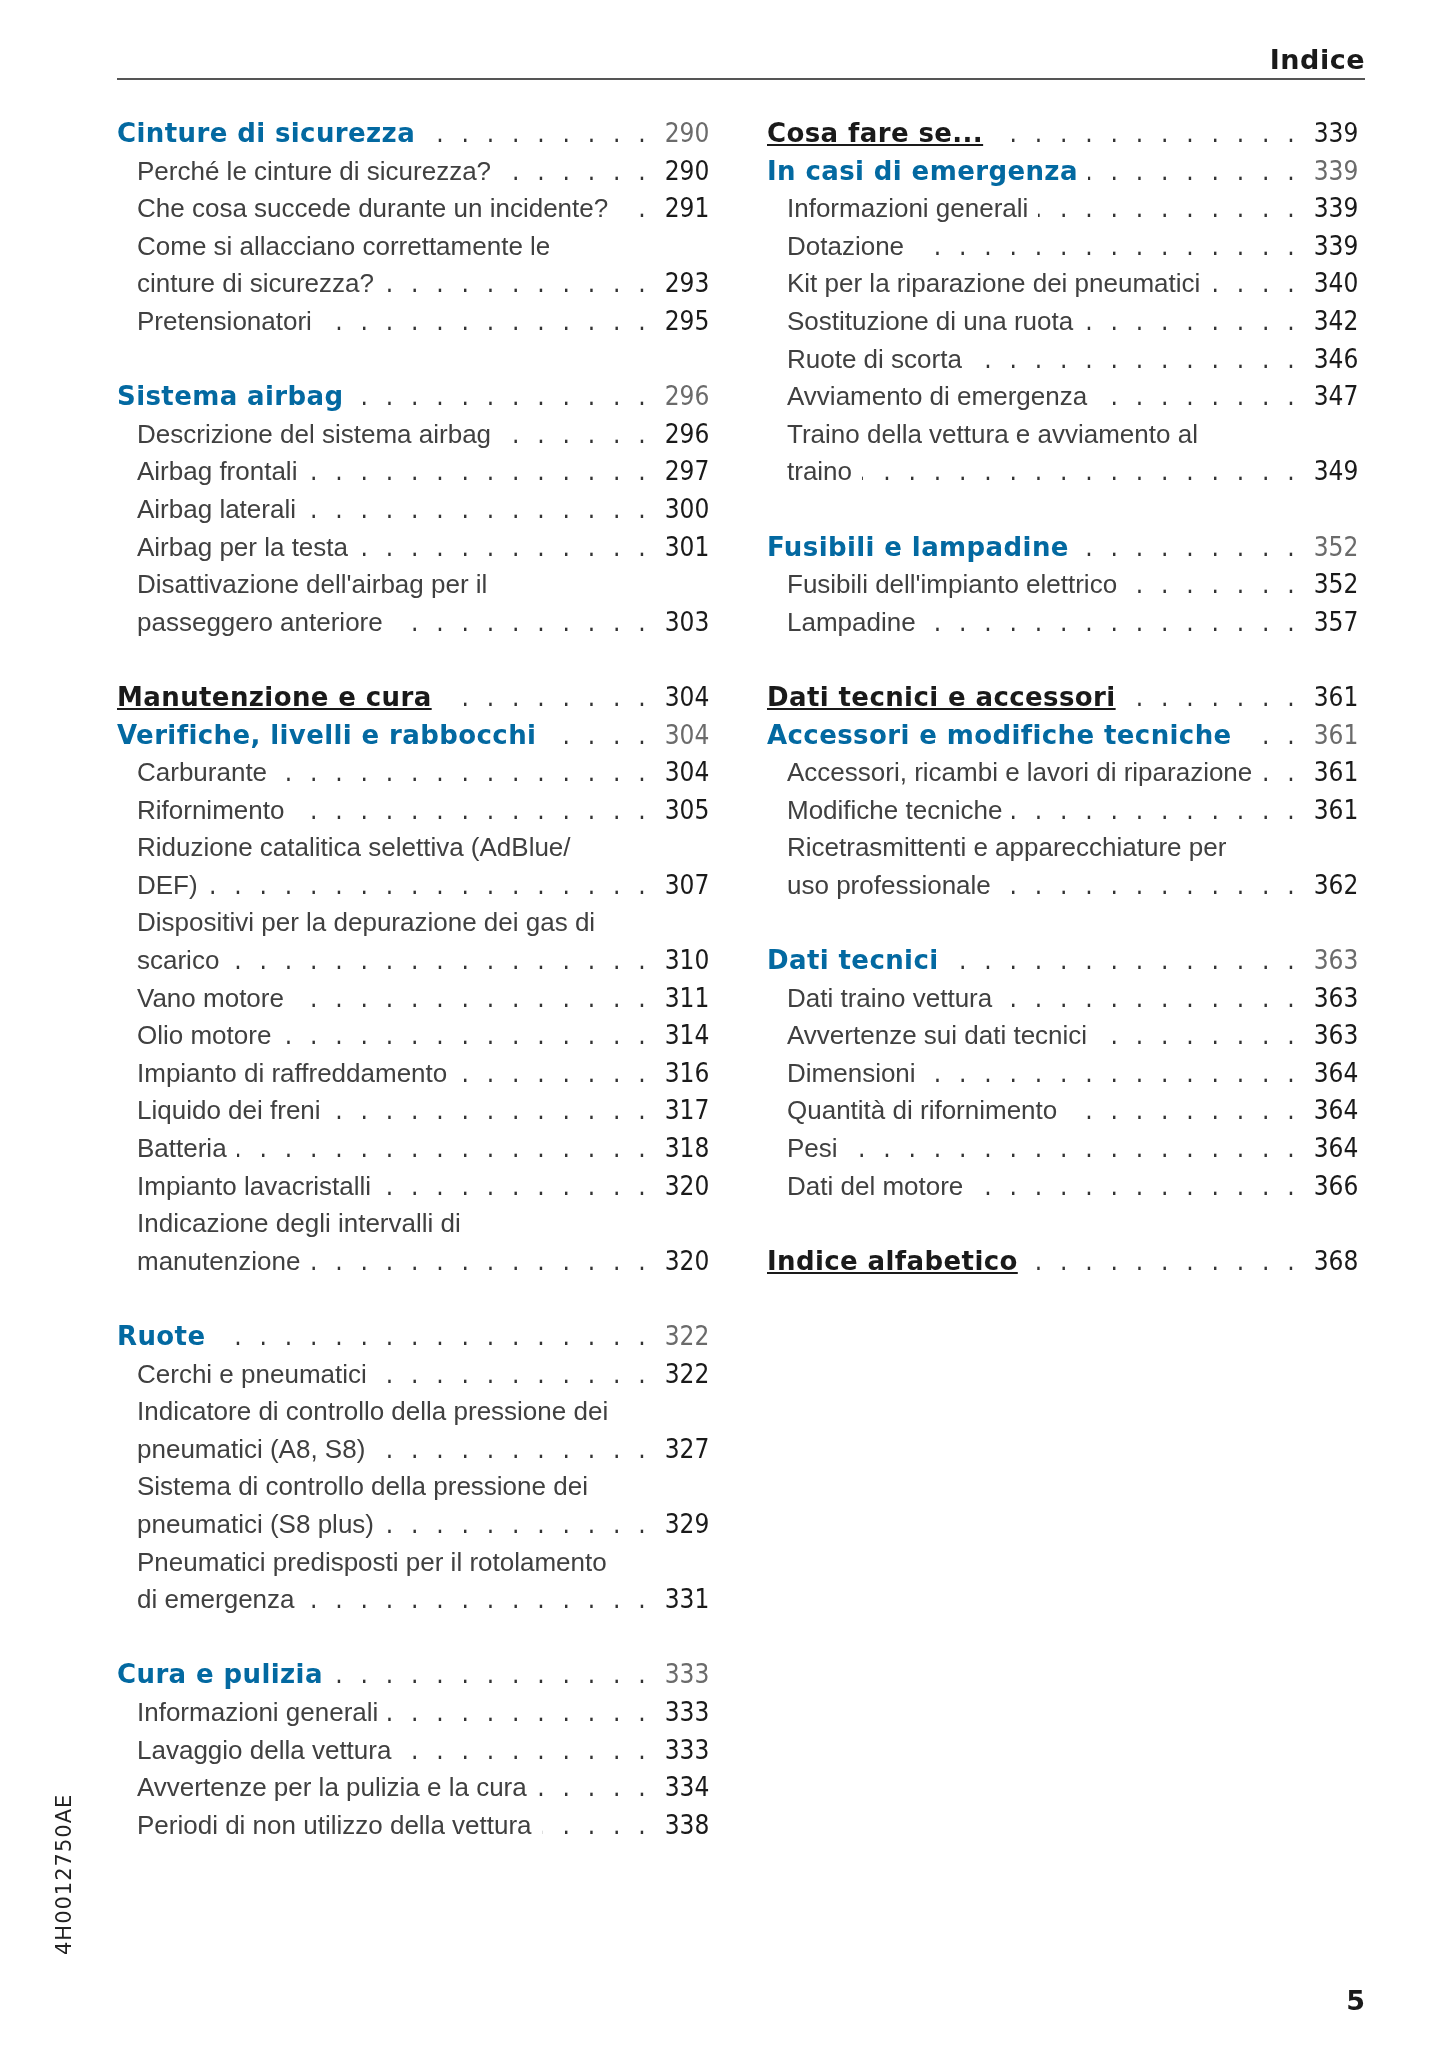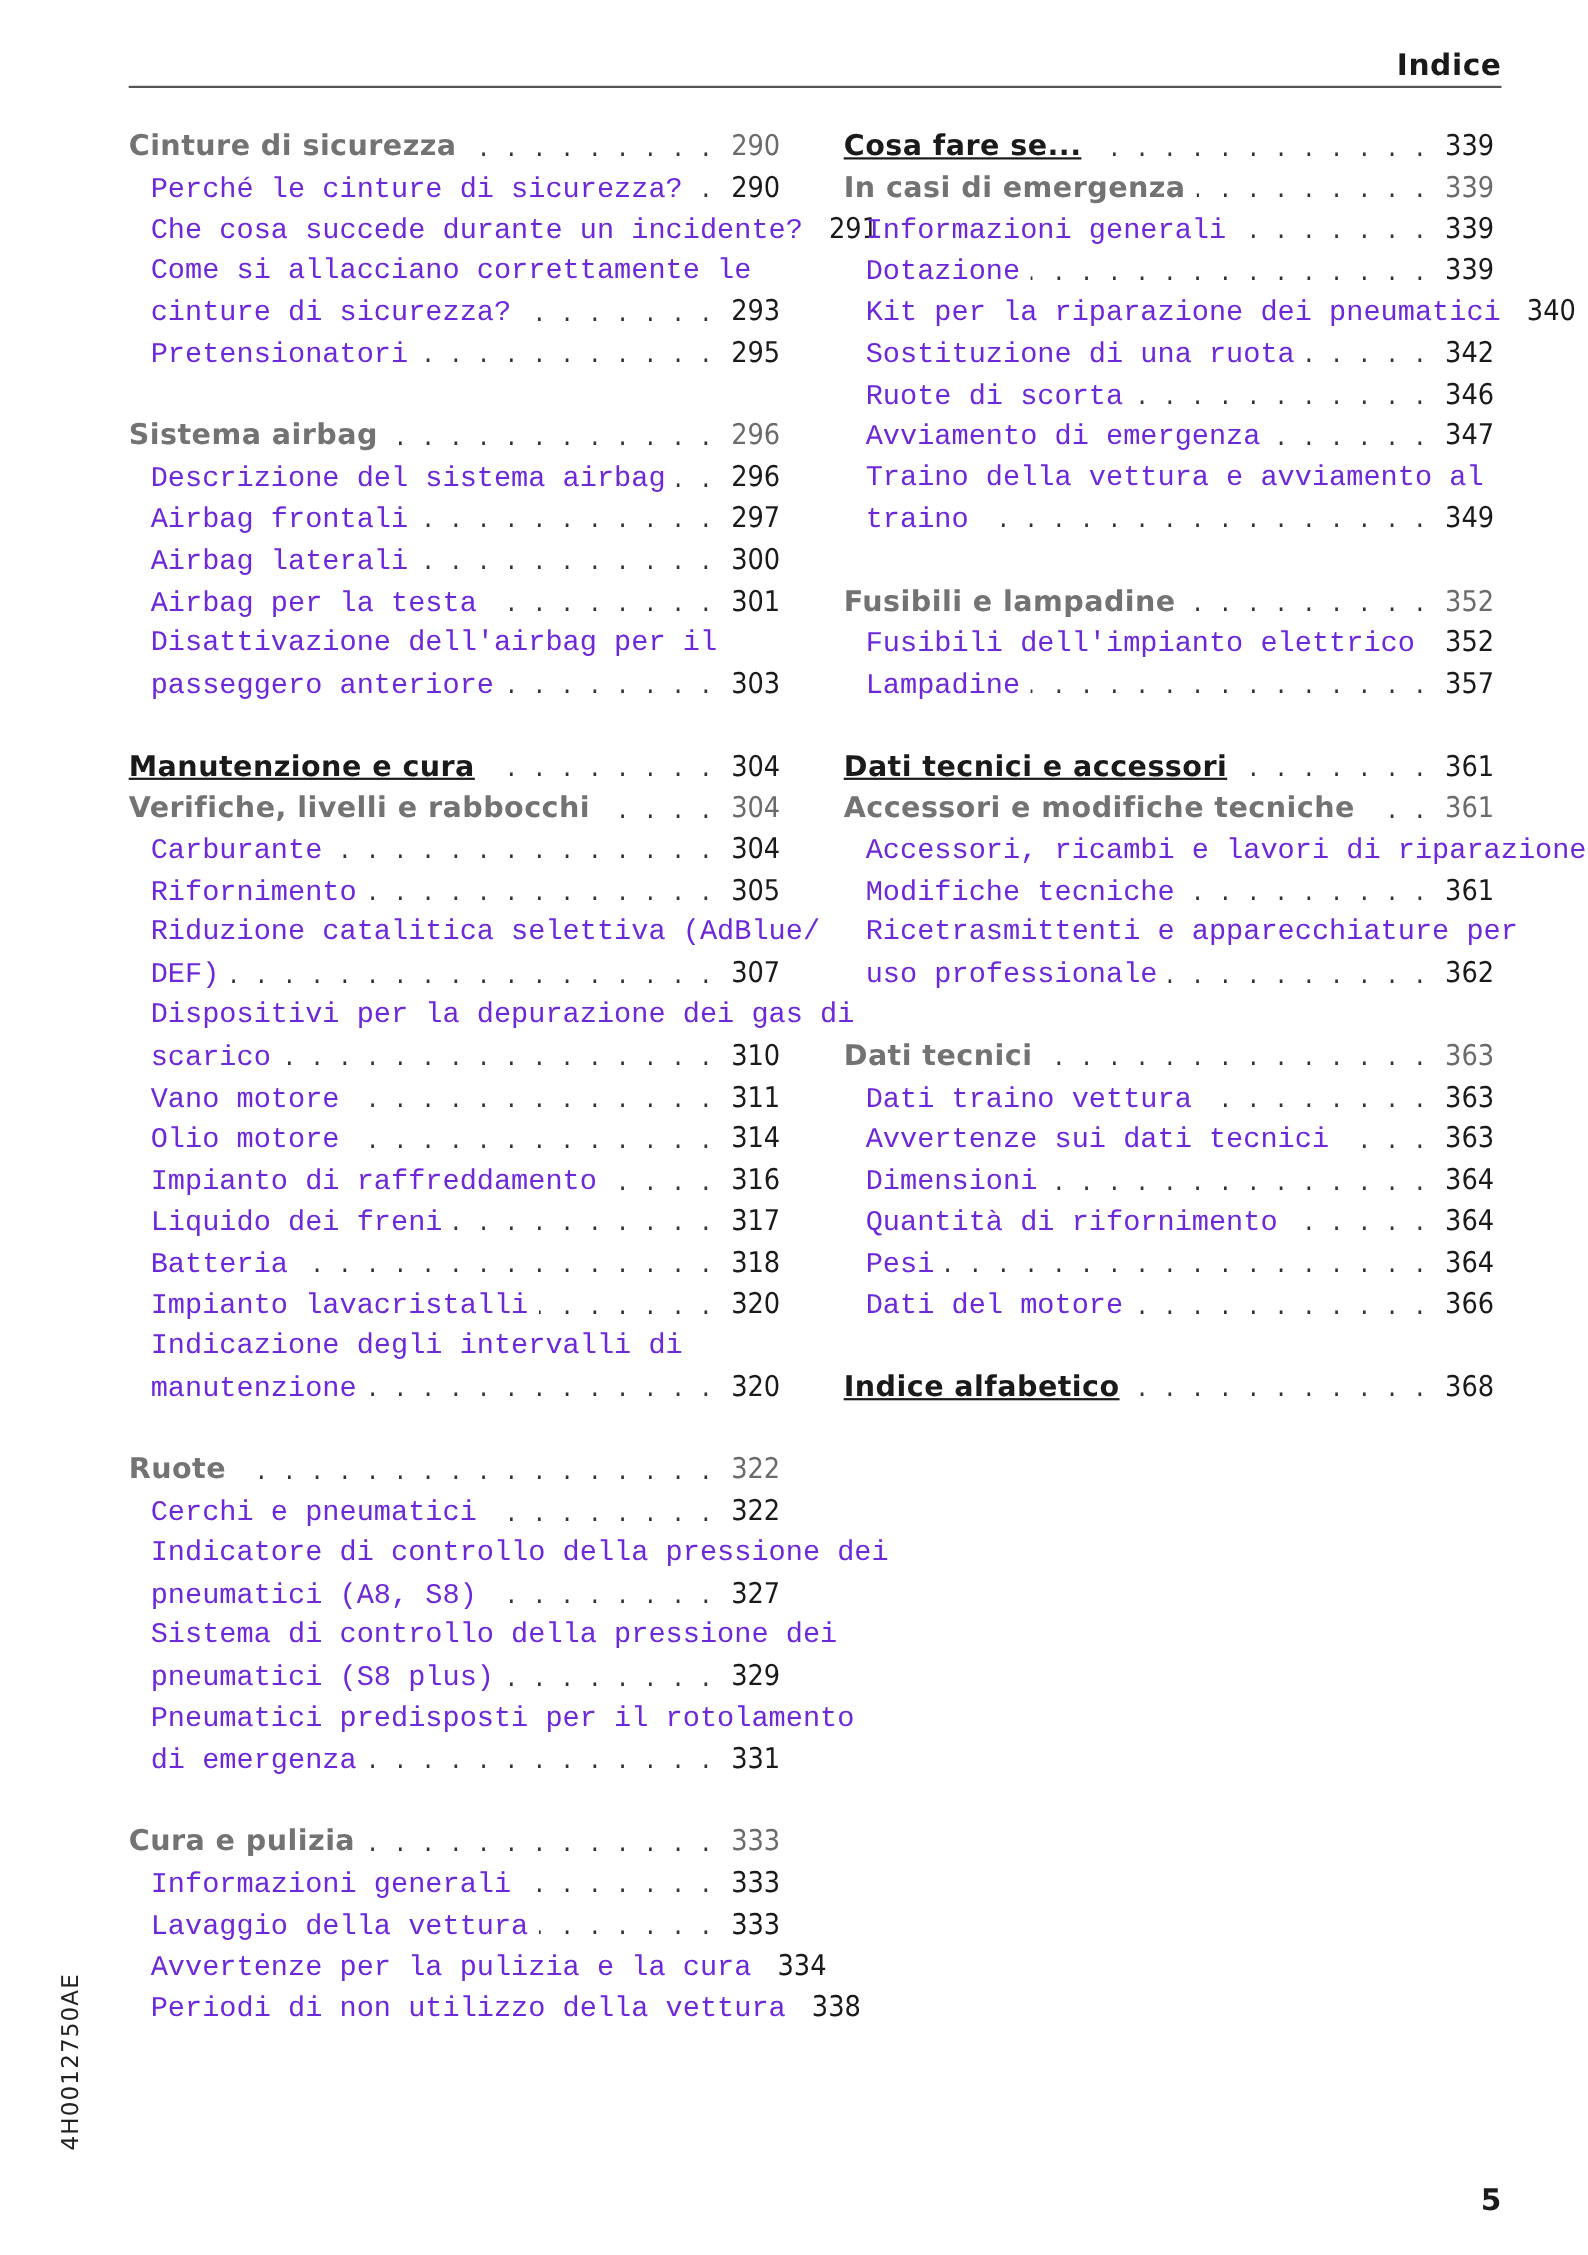--- a/index.html
+++ b/index.html
@@ -11,24 +11,24 @@
   .col { position: absolute; top: 115px; }
   .col-left { left: 117px; width: 600px; }
   .col-right { left: 767px; width: 599px; }
   .row { height: 37.6px; line-height: 37.6px; display: flex; align-items: baseline; white-space: nowrap; font-size: 26px; }
   .row .label { flex: 0 0 auto; }
   .row .leader { flex: 1 1 auto; overflow: hidden; color: #333; letter-spacing: 5.2px; margin: 0 6px 0 10px; text-align: right; direction: rtl; }
   .row .page { flex: 0 0 60px; text-align: center; }
   .row.cont .label { padding-left: 20px; }
   .row.sub .label { padding-left: 20px; }
   .row.h1 .label { font-family: "DejaVu Sans", sans-serif; font-weight: bold; font-size: 26px; letter-spacing: 0.4px; color: #1a1a1a; text-decoration: underline; }
-  .row.h2 .label { font-family: "DejaVu Sans", sans-serif; font-weight: bold; font-size: 26px; letter-spacing: 0.4px; color: #737373; }
+  .row.h2 .label { font-family: "DejaVu Sans", sans-serif; font-weight: bold; font-size: 26px; letter-spacing: 0.4px; color: #0369a1; }
   .row.h2 .page { color: #6b6b6b; }
   .row.h1 .page { color: #1a1a1a; }
-  .row.sub .label, .row.cont .label { color: #6d28d9; font-family: Liberation Mono, monospace; font-stretch: condensed; }
+  .row.sub .label, .row.cont .label { color: #404040; font-family: Liberation Sans, sans-serif; font-stretch: condensed; }
   .gap { height: 37.6px; }
   .doc-code { position: absolute; left: 52px; top: 1955px; transform-origin: left top; transform: rotate(-90deg);
               font-size: 21px; letter-spacing: 1px; color: #222; font-family: "DejaVu Sans", sans-serif; white-space: nowrap; }
   .page-number { position: absolute; right: 79px; top: 1985px; font-family: "DejaVu Sans", sans-serif;
                  font-weight: bold; font-size: 27px; color: #1a1a1a; }
 </style>
 </head>
 <body>
 
 <div class="header-title">Indice</div>

